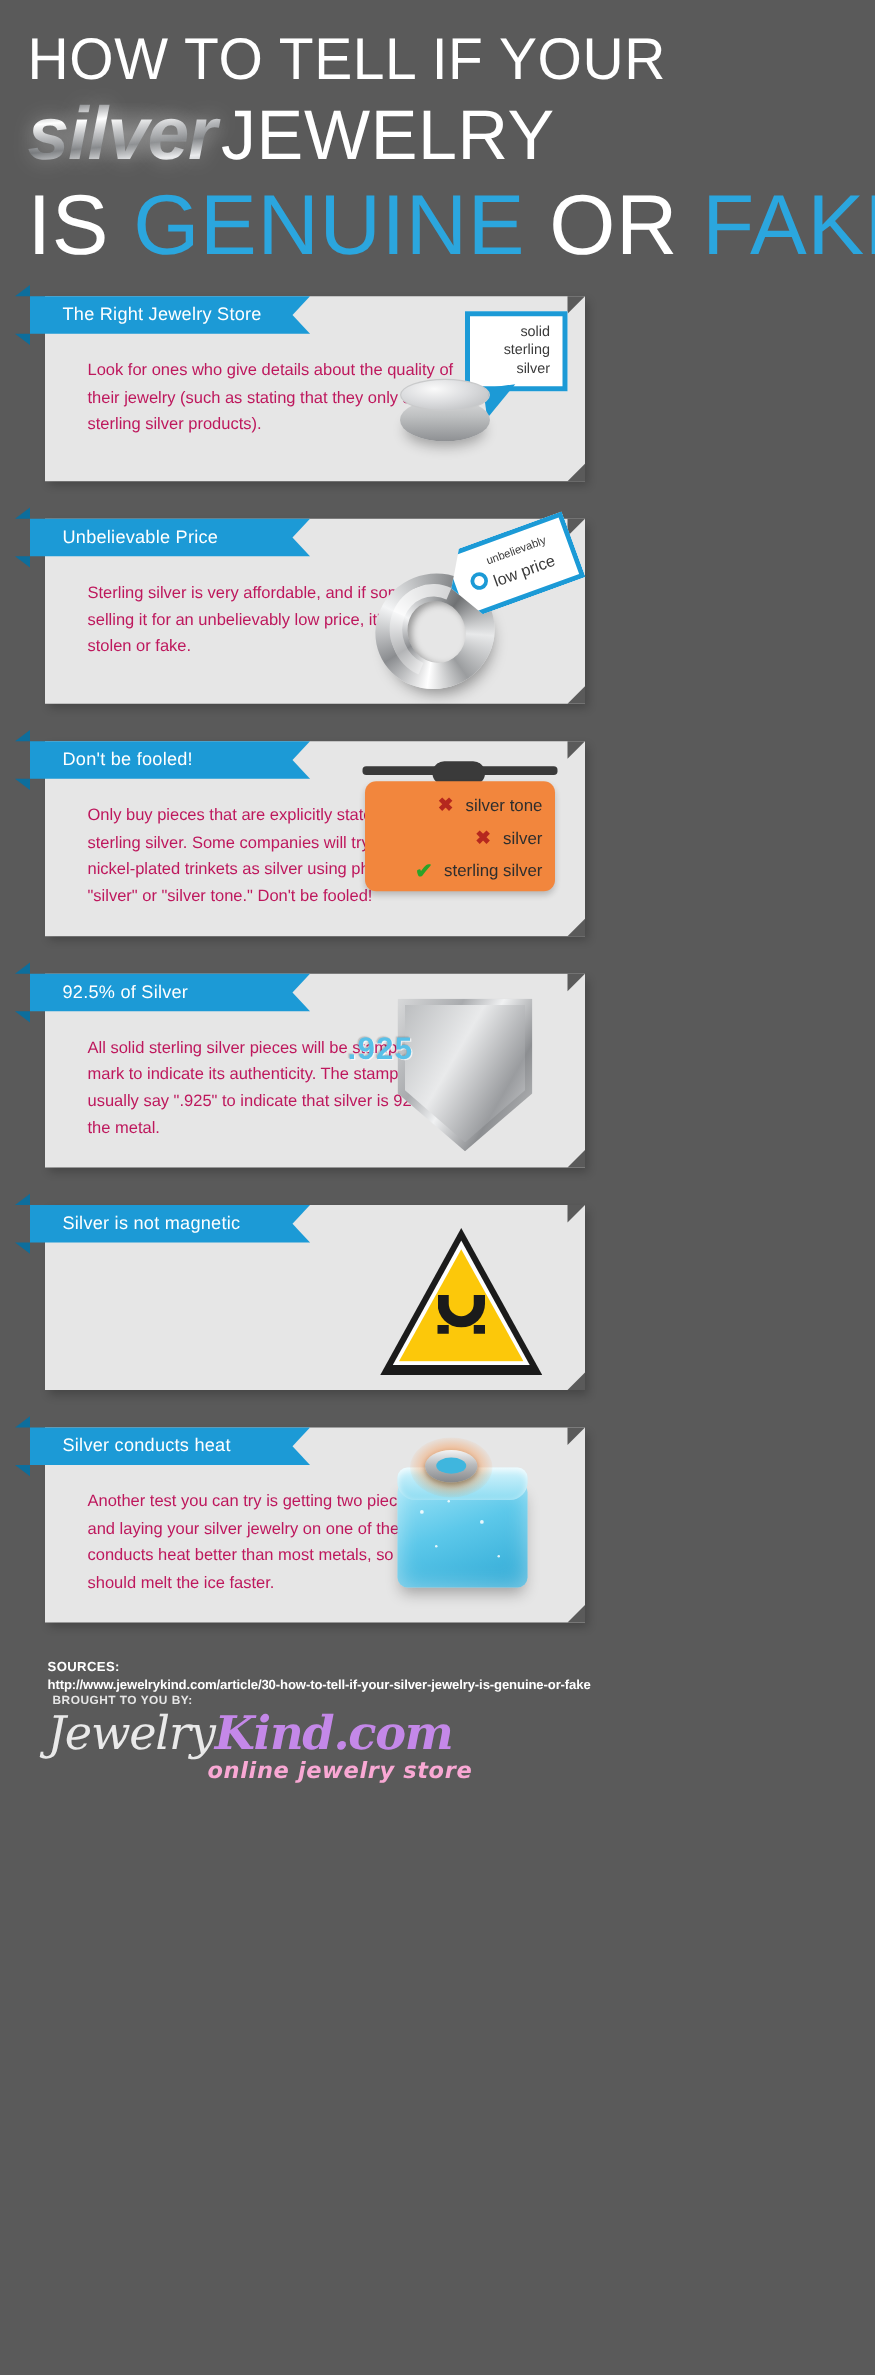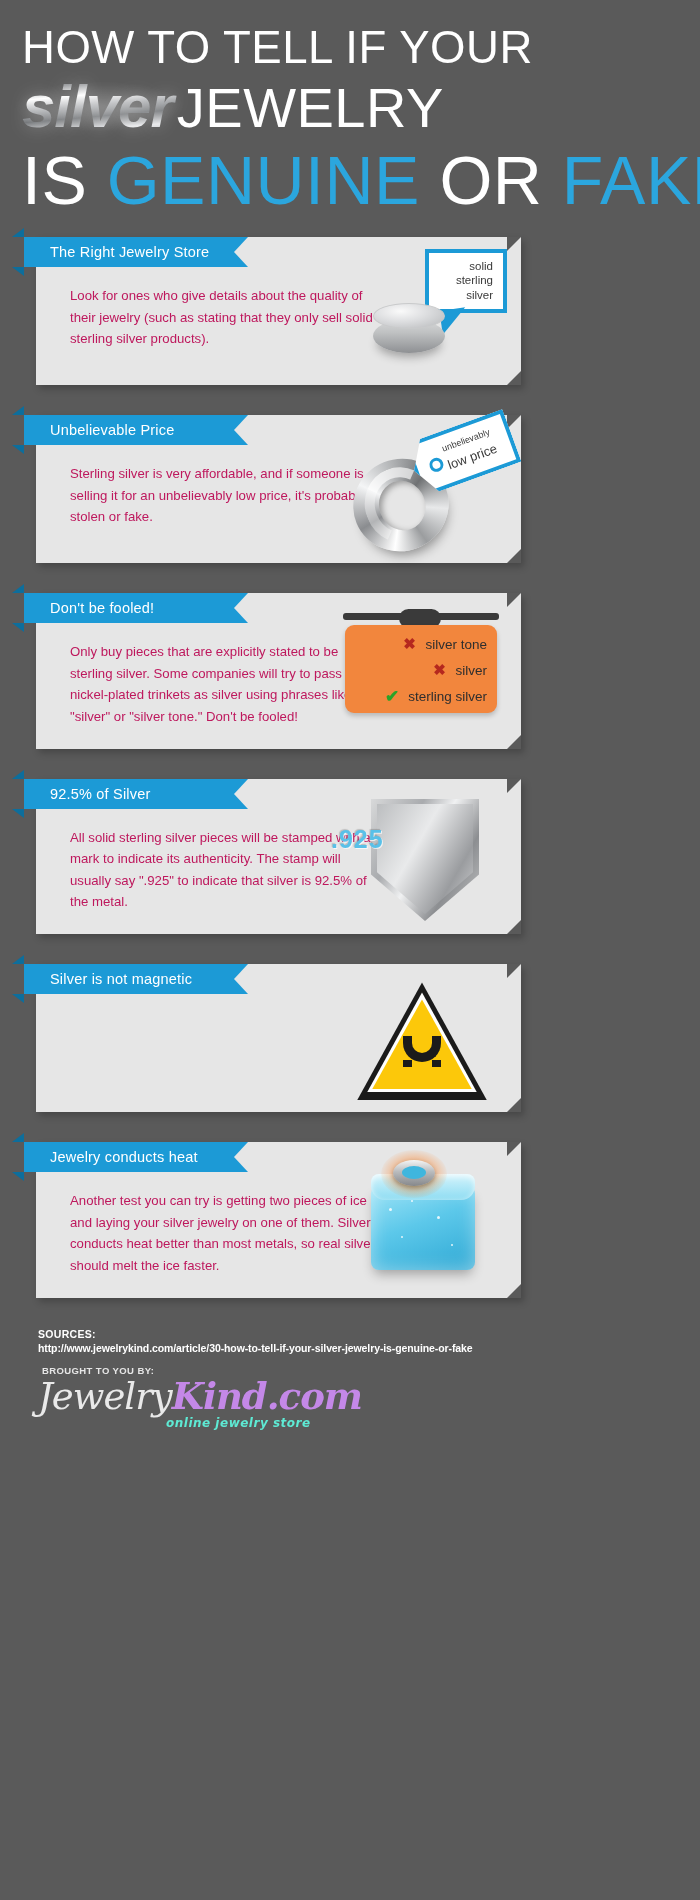--- a/index.html
+++ b/index.html
@@ -46,21 +46,21 @@
     left:-6px; right:-6px; top:4px; bottom:6px;
     background:radial-gradient(ellipse at center, rgba(255,255,255,0.17) 0%, rgba(255,255,255,0) 72%);
     pointer-events:none;
   }
   .blue { color:#2ba6de; }
 
   
   .cards { position:relative; margin-top:24px; }
   .card {
     position:relative;
-    width:485px;
+    width:432px;
     margin:0 auto 30px 36px;
     background:#e6e6e6;
     box-shadow:3px 4px 7px rgba(0,0,0,0.22);
   }
   .card::after { 
     content:"";
     position:absolute;
     right:0; bottom:0;
     border-style:solid;
     border-width:0 0 14px 14px;
@@ -354,38 +354,38 @@
   .src-label {
     color:#ffffff; font-size:10.5px; font-weight:700;
     letter-spacing:0.3px;
   }
   .src-url {
     color:#ffffff; font-size:10.5px; font-weight:700;
     letter-spacing:-0.1px; margin-top:2px;
   }
   .brought {
     color:#e6e6e6; font-size:9.5px; font-weight:700;
-    letter-spacing:0.4px; margin-top:11px; padding-left:4px;
+    letter-spacing:0.4px; margin-top:1px; padding-left:4px;
   }
   .logo { position:relative; margin-top:2px; height:62px; }
   .logo-main {
     font-family:"DejaVu Serif", serif;
     font-style:italic;
     font-size:37px;
     font-weight:400;
     letter-spacing:-1px;
     line-height:1;
   }
   .logo-a { color:#e9e9e9; }
   .logo-b { color:#c488e8; font-weight:700; }
   .logo-sub {
     position:absolute;
     left:128px; top:38px;
-    color:#5eead4;
-    font-size:12px;
+    color:#f9a8d4;
+    font-size:18px;
     font-style:italic;
     font-weight:700;
     letter-spacing:0.5px;
     font-family:"DejaVu Sans", sans-serif;
     text-align:right;
   }
 </style>
 </head>
 <body>
 
@@ -510,21 +510,21 @@
           <div class="magnet-r"></div>
         </div>
       </div>
     </div>
   </div>
 
   <div class="card">
     <div class="card-inner">
       <div class="ribbon">
         <div class="ribbon-tail-top"></div>
-        <span class="ribbon-label">Jewelry conducts heat</span>
+        <span class="ribbon-label">Silver conducts heat</span>
         <div class="ribbon-tail"></div>
       </div>
       <div class="body-text">Another test you can try is getting two pieces of ice and laying your silver jewelry on one of them. Silver conducts heat better than most metals, so real silver should melt the ice faster.</div>
       <div class="illus">
         <div class="ice">
           <span class="ice-spark" style="left:18px;top:22px;width:3px;height:3px;"></span>
           <span class="ice-spark" style="left:40px;top:14px;width:2px;height:2px;"></span>
           <span class="ice-spark" style="left:66px;top:30px;width:3px;height:3px;"></span>
           <span class="ice-spark" style="left:30px;top:50px;width:2px;height:2px;"></span>
           <span class="ice-spark" style="left:80px;top:58px;width:2px;height:2px;"></span>

